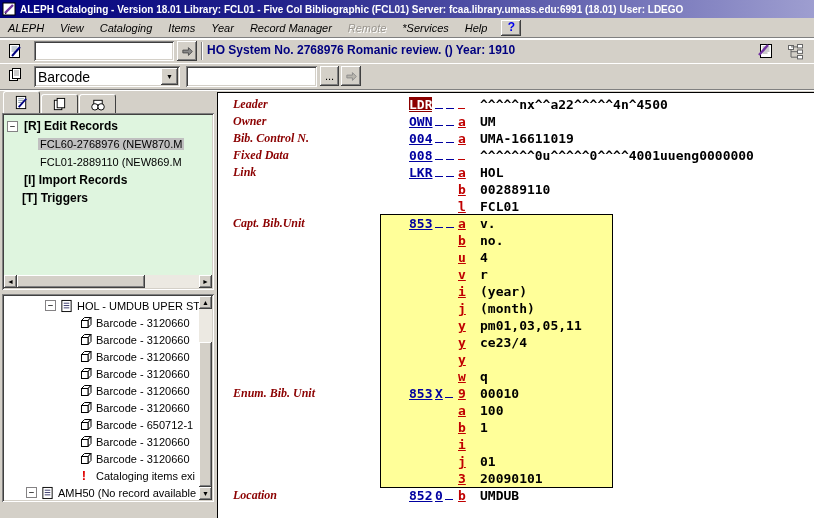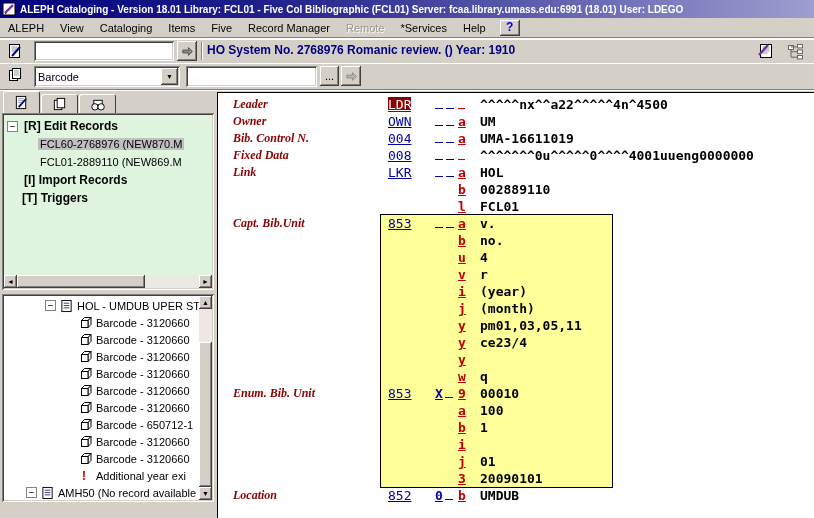--- a/index.html
+++ b/index.html
@@ -12,42 +12,42 @@
   #app{position:relative;width:814px;height:518px;background:var(--gray);overflow:hidden;
        font-family:"Liberation Sans",sans-serif;}
 
   
   .titlebar{position:absolute;left:0;top:0;width:814px;height:18px;
     background:linear-gradient(90deg,var(--tb1,#00007E) 0%,#23238C 35%,var(--tb2,#9E9ED0) 100%);
     color:#fff;font-weight:bold;font-size:10px;display:flex;align-items:center;gap:4px;
     padding-left:2px;white-space:nowrap;overflow:hidden;}
   .menubar{position:absolute;left:0;top:18px;width:814px;height:20px;display:flex;align-items:center;
     font-size:11px;background:var(--gray);border-bottom:1px solid var(--shadow);box-shadow:0 1px 0 var(--hilite);}
-  .menu-item{padding:2px 8px;color:#000;cursor:default;}
+  .menu-item{padding:2px 8px;color:#000;cursor:default;font-style:italic;}
   .menu-item.disabled{color:#9a968f;text-shadow:1px 1px 0 #fff;}
   .help-btn{margin-left:6px;width:20px;height:16px;background:var(--gray);color:#0000EE;font-weight:bold;
     font-size:12px;text-align:center;line-height:15px;
     box-shadow:inset -1px -1px var(--dkshadow), inset 1px 1px var(--hilite), inset -2px -2px var(--shadow);}
 
   .tb{position:absolute;left:0;width:814px;background:var(--gray);
       box-shadow:inset 0 1px 0 var(--hilite);}
   #tb1{top:39px;height:24px;}
   #tb2{top:63px;height:27px;border-bottom:1px solid var(--shadow);box-shadow:inset 0 1px 0 var(--hilite),0 1px 0 var(--hilite);}
   .flatbtn{position:absolute;width:24px;height:20px;top:2px;display:flex;align-items:center;justify-content:center;background:transparent;border:none;}
   .tin{position:absolute;height:20px;background:#fff;border:none;font:12px "Liberation Sans",sans-serif;padding:0 3px;
     box-shadow:inset 1px 1px var(--shadow), inset -1px -1px var(--hilite), inset 2px 2px var(--dkshadow), inset -2px -2px var(--gray);}
   .btn3d{position:absolute;height:20px;background:var(--gray);border:none;font:11px "Liberation Sans",sans-serif;
     display:flex;align-items:center;justify-content:center;
     box-shadow:inset -1px -1px var(--dkshadow), inset 1px 1px var(--hilite), inset -2px -2px var(--shadow), inset 2px 2px var(--gray);}
   .vsep{position:absolute;top:3px;width:2px;height:18px;border-left:1px solid var(--shadow);border-right:1px solid var(--hilite);}
   .rec-info{position:absolute;left:207px;top:4px;color:var(--navy);font-weight:bold;font-size:12px;white-space:nowrap;}
   .combo{position:absolute;left:34px;top:3px;width:146px;height:21px;background:#fff;
     box-shadow:inset 1px 1px var(--shadow), inset -1px -1px var(--hilite), inset 2px 2px var(--dkshadow), inset -2px -2px var(--gray);
     display:flex;align-items:center;}
-  .combo .val{flex:1;font-size:11px;padding-left:4px;}
+  .combo .val{flex:1;font-size:14px;padding-left:4px;}
   .combo .drop{width:17px;height:17px;margin-right:2px;background:var(--gray);font-size:7px;text-align:center;line-height:17px;
     box-shadow:inset -1px -1px var(--dkshadow), inset 1px 1px var(--hilite), inset -2px -2px var(--shadow);}
 
   
   .tabs{position:absolute;left:3px;top:91px;height:23px;display:flex;align-items:flex-end;gap:1px;}
   .tab{width:37px;height:20px;background:var(--gray);display:flex;align-items:center;justify-content:center;
     border:1px solid;border-color:var(--hilite) var(--dkshadow) transparent var(--hilite);
     border-top-left-radius:3px;border-top-right-radius:3px;}
   .tab.active{height:23px;border-bottom:1px solid var(--gray);}
   #navpanel{position:absolute;left:2px;top:113px;width:212px;height:177px;background:var(--green);
@@ -79,21 +79,21 @@
   .vscroll .sb-btn{position:absolute;left:0;}
   .vscroll .up{top:0;} .vscroll .down{bottom:0;}
 
   
   #mp{position:absolute;left:217px;top:92px;width:597px;height:426px;background:#fff;
       border-left:1px solid #000;border-top:1px solid #000;overflow:hidden;}
   #yellow-block{position:absolute;background:var(--yellow);border:1px solid #000;left:162px;width:233px;}
   .erow{position:absolute;left:0;width:100%;height:17px;font-size:13px;margin-left:9px;}
   .c-label{position:absolute;left:6px;width:155px;color:var(--maroon);
     font-family:"Liberation Serif",serif;font-style:italic;font-weight:bold;font-size:12px;white-space:nowrap;}
-  .c-tag{position:absolute;left:161px;width:40px;font-family:"DejaVu Sans Mono",monospace;font-weight:normal;}
+  .c-tag{position:absolute;left:182px;width:40px;font-family:"DejaVu Sans Mono",monospace;font-weight:bold;}
   .c-tag .tag{color:var(--tagblue);text-decoration:underline;}
   .c-tag .tag.sel{background:var(--maroon);color:#fff;}
   .c-ind{position:absolute;left:208px;width:24px;font-family:"DejaVu Sans Mono",monospace;font-weight:bold;}
   .c-ind .indL{color:var(--tagblue);text-decoration:underline;margin-right:2px;}
   .seg{display:inline-block;width:8px;height:11px;border-bottom:1px solid var(--tagblue);margin-right:3px;}
   .seg.red{border-bottom-color:var(--subred);width:7px;}
   .c-sub{position:absolute;left:231px;width:18px;font-family:"DejaVu Sans Mono",monospace;font-weight:bold;}
   .c-sub .sc{color:var(--subred);text-decoration:underline;}
   .c-val{position:absolute;left:253px;right:2px;font-family:"DejaVu Sans Mono",monospace;font-weight:bold;color:#000;white-space:nowrap;overflow:hidden;}
 
@@ -114,21 +114,21 @@
     </span>
     <span>ALEPH Cataloging - Version 18.01  Library: FCL01 - Five Col Bibliographic (FCL01)  Server: fcaa.library.umass.edu:6991 (18.01)  User: LDEGO</span>
   </div>
 
   <div class="menubar">
     <span id="menu-items" style="display:flex;">
         <span class="menu-item">ALEPH</span>
         <span class="menu-item">View</span>
         <span class="menu-item">Cataloging</span>
         <span class="menu-item">Items</span>
-        <span class="menu-item">Five</span>
+        <span class="menu-item">Year</span>
         <span class="menu-item">Record Manager</span>
         <span class="menu-item disabled">Remote</span>
         <span class="menu-item">*Services</span>
         <span class="menu-item">Help</span>
       </span>
     <span class="help-btn">?</span>
   </div>
 
   <div class="tb" id="tb1">
     <button class="flatbtn" style="left:3px;">
@@ -353,21 +353,21 @@
               <rect x="2.5" y="4.5" width="6.5" height="7" fill="#fff" stroke="#000"></rect>
             </svg>
           </span>
     <span class="tlabel">Barcode - 3120660</span>
   </div>
         <div class="tree-row" style="padding-left: 59px;">
     <span class="expander hide"></span>
     <span class="ticon">
             <span class="alert-glyph">!</span>
           </span>
-    <span class="tlabel">Additional year exi</span>
+    <span class="tlabel">Cataloging items exi</span>
   </div>
         <div class="tree-row" style="padding-left: 21px;">
     <span class="expander">−</span>
     <span class="ticon">
             <svg width="13" height="14" viewBox="0 0 14 15">
               <rect x="2" y="1.5" width="10" height="12" fill="#fff" stroke="#000"></rect>
               <path d="M4 4.5h6M4 7h6M4 9.5h6" stroke="#336" fill="none"></path>
             </svg>
           </span>
     <span class="tlabel">AMH50 (No record available</span>

